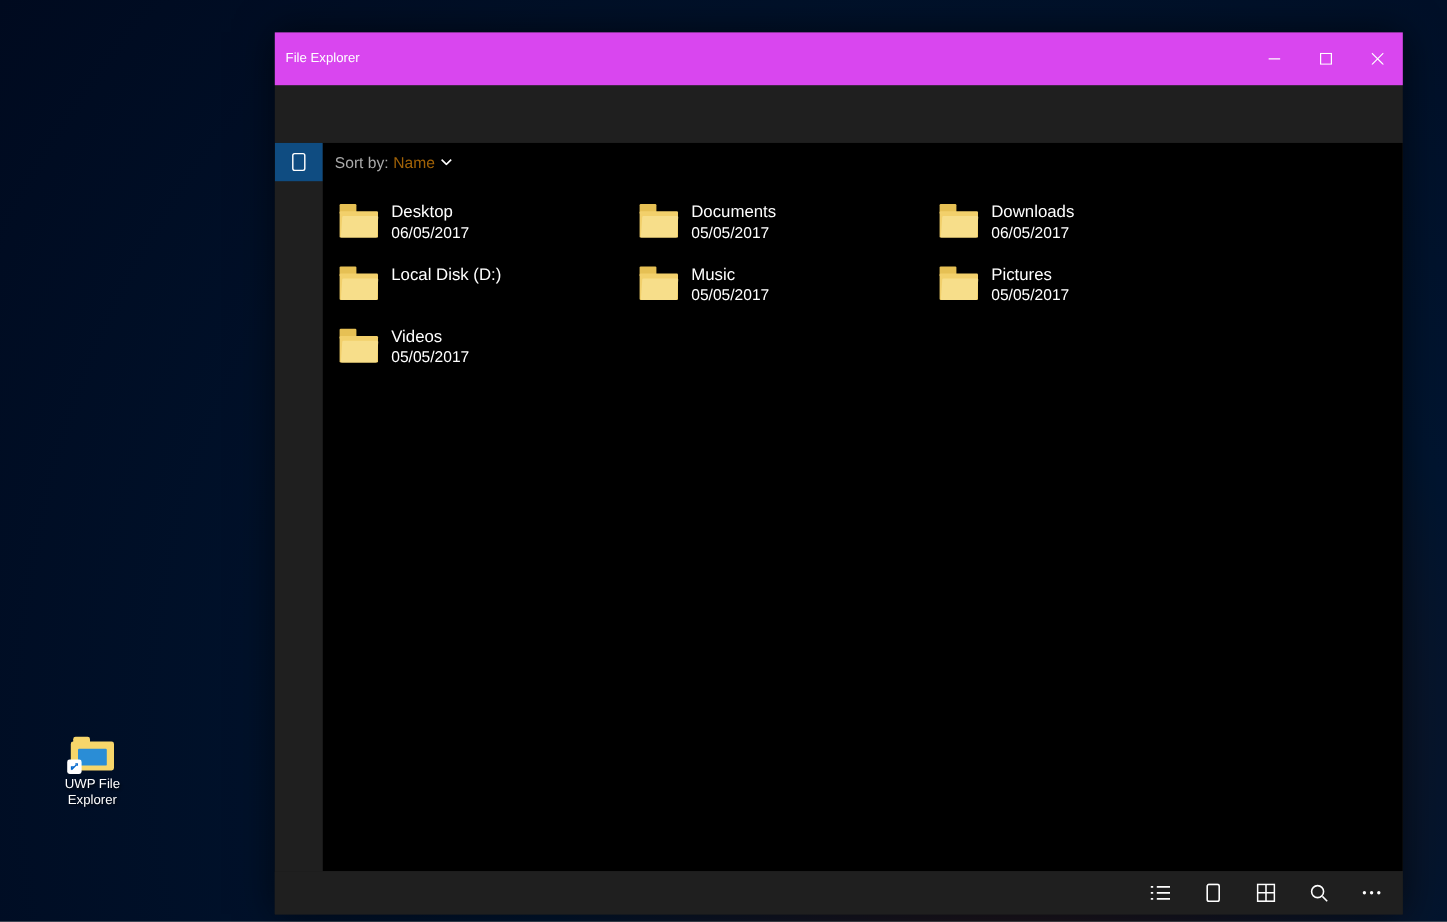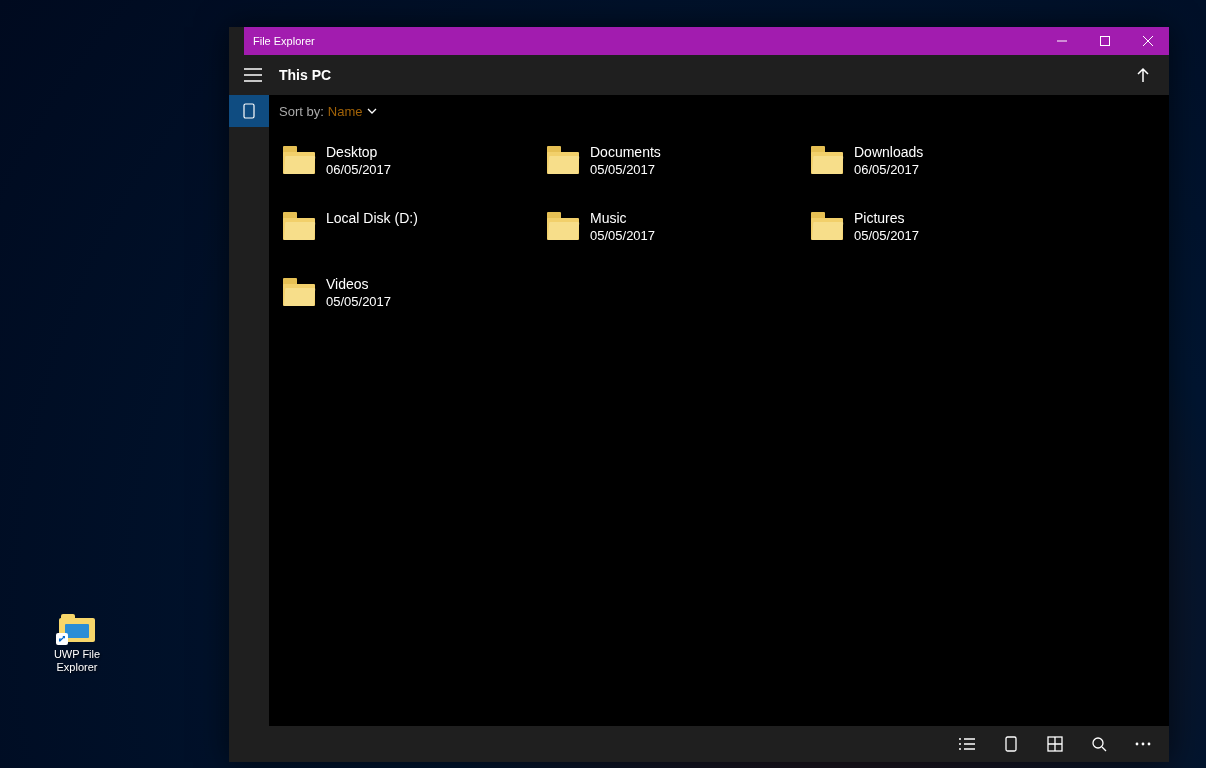--- a/index.html
+++ b/index.html
@@ -84,27 +84,26 @@
   width: 940px;
   height: 735px;
   background: #1f1f1f;
   box-shadow: 0 0 30px rgba(0,0,0,0.6);
   display: flex;
   flex-direction: column;
 }
 
 
 .titlebar {
-  height: 28px;
-  background: #a21caf;
+  height: 44px;
+  background: #d946ef;
   display: flex;
   align-items: center;
   color: #fff;
   font-size: 11px;
-  margin-left: 15px;
 }
 .titlebar .title { padding-left: 9px; }
 .titlebar .spacer { flex: 1; }
 .titlebar .win-btn {
   width: 43px;
   height: 28px;
   display: flex;
   align-items: center;
   justify-content: center;
   cursor: pointer;
@@ -139,20 +138,21 @@
   align-items: center;
   justify-content: center;
   cursor: pointer;
 }
 
 
 .body {
   flex: 1;
   display: flex;
   overflow: hidden;
+  margin-top: 48px;
 }
 .sidebar {
   width: 40px;
   background: #1f1f1f;
   display: flex;
   flex-direction: column;
 }
 .sidebar-tab {
   width: 40px;
   height: 32px;
@@ -186,21 +186,20 @@
   cursor: pointer;
 }
 
 .grid {
   padding: 10px 10px;
   display: grid;
   grid-template-columns: repeat(3, 250px);
   grid-auto-rows: 52px;
   column-gap: 0;
   row-gap: 0;
-  gap: 14px;
 }
 .item {
   display: flex;
   align-items: flex-start;
   padding: 6px 4px;
   cursor: pointer;
 }
 .folder-icon {
   width: 32px;
   height: 28px;
@@ -302,34 +301,20 @@
           <rect x="0.5" y="0.5" width="9" height="9" stroke="#fff" fill="none" stroke-width="1"></rect>
         </svg>
     </div>
     <div class="win-btn close">
       <svg width="10" height="10" viewBox="0 0 10 10">
           <path d="M0 0 L10 10 M10 0 L0 10" stroke="#fff" stroke-width="1"></path>
         </svg>
     </div>
   </div>
 
-  <div class="header">
-    <div class="hamburger">
-      <svg width="18" height="14" viewBox="0 0 18 14">
-          <path d="M0 1 H18 M0 7 H18 M0 13 H18" stroke="#fff" stroke-width="1.5"></path>
-        </svg>
-    </div>
-    <div class="location">This PC</div>
-    <div class="spacer"></div>
-    <div class="up-btn">
-      <svg width="14" height="16" viewBox="0 0 14 16">
-          <path d="M7 15 V2 M2 7 L7 2 L12 7" stroke="#fff" stroke-width="1.5" fill="none"></path>
-        </svg>
-    </div>
-  </div>
 
   <div class="body">
     <div class="sidebar">
       <div class="sidebar-tab active">
         <svg width="14" height="16" viewBox="0 0 14 16">
           <rect x="2" y="1" width="10" height="14" rx="1.5" stroke="#fff" stroke-width="1.2" fill="none"></rect>
         </svg>
       </div>
     </div>
 

